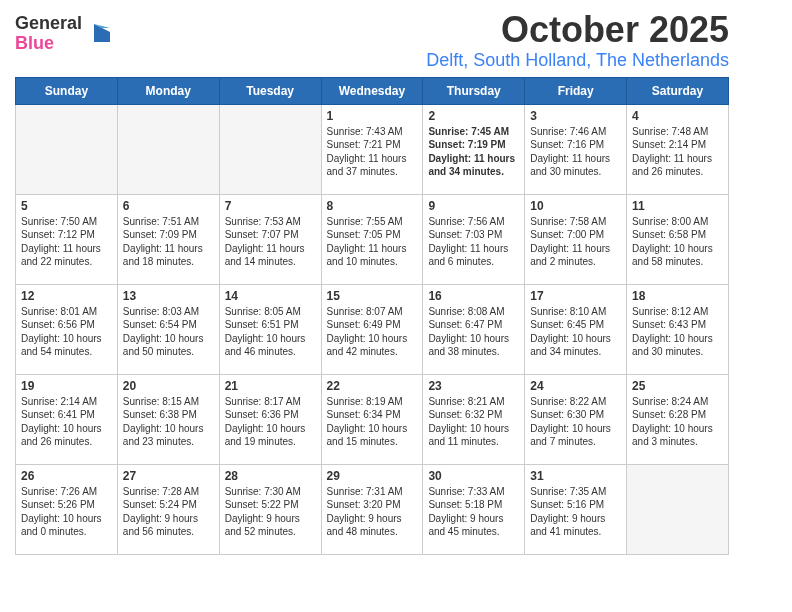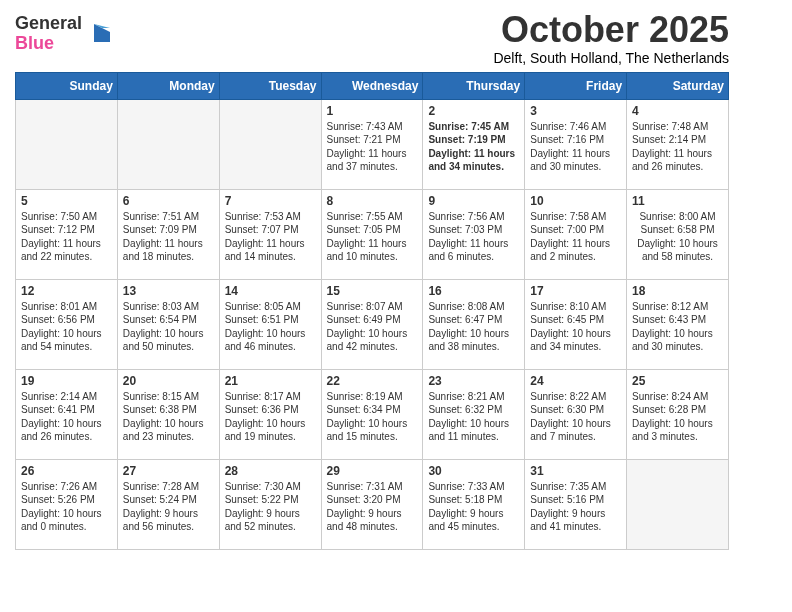--- a/index.html
+++ b/index.html
@@ -37,35 +37,35 @@
     .title-block {
       text-align: right;
     }
     .month-title {
       font-size: 36px;
       font-weight: bold;
       color: #333;
       line-height: 1.1;
     }
     .subtitle {
-      font-size: 14px;
-      color: #000000;
+      font-size: 18px;
+      color: #3b82f6;
     }
     table {
       width: 100%;
       border-collapse: collapse;
       table-layout: fixed;
     }
     th {
       background-color: #2a6db5;
       color: #fff;
       font-size: 12px;
       font-weight: bold;
       padding: 6px 4px;
-      text-align: right;
+      text-align: center;
       border: 1px solid #1a5a9a;
     }
     td {
       border: 1px solid #ccc;
       vertical-align: top;
       padding: 4px 5px;
       height: 90px;
       font-size: 10px;
       color: #333;
       background: #fff;
@@ -191,21 +191,21 @@
           </td>
           <td>
             <span class="day-number">10</span>
             <div class="day-info" style="white-space: pre-line;">Sunrise: 7:58 AM
 Sunset: 7:00 PM
 Daylight: 11 hours
 and 2 minutes.</div>
           </td>
           <td>
             <span class="day-number">11</span>
-            <div class="day-info" style="white-space: pre-line; text-align: center;">Sunrise: 8:00 AM
+            <div class="day-info" style="white-space: pre-line;">Sunrise: 8:00 AM
 Sunset: 6:58 PM
 Daylight: 10 hours
 and 58 minutes.</div>
           </td>
         </tr>
         <tr>
           <td>
             <span class="day-number">12</span>
             <div class="day-info" style="white-space: pre-line;">Sunrise: 8:01 AM
 Sunset: 6:56 PM

